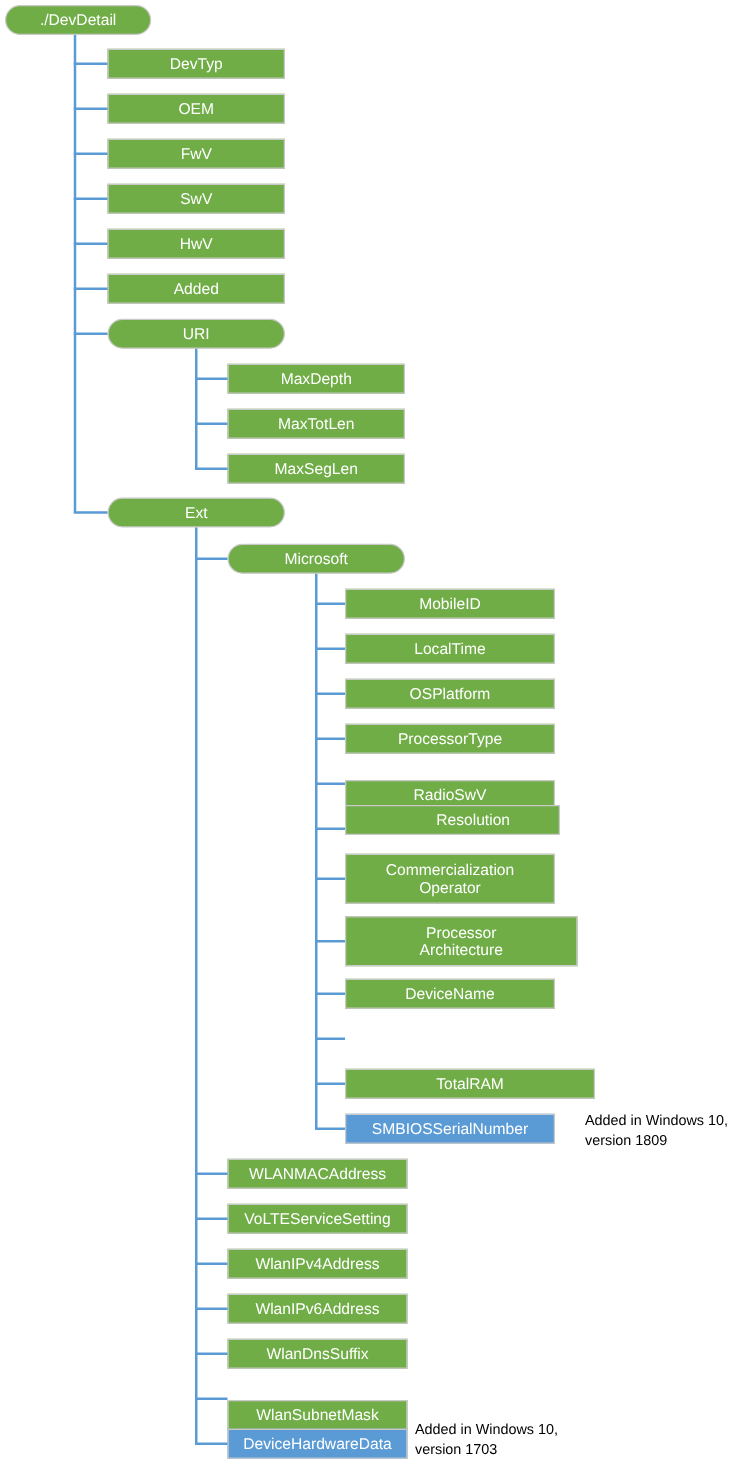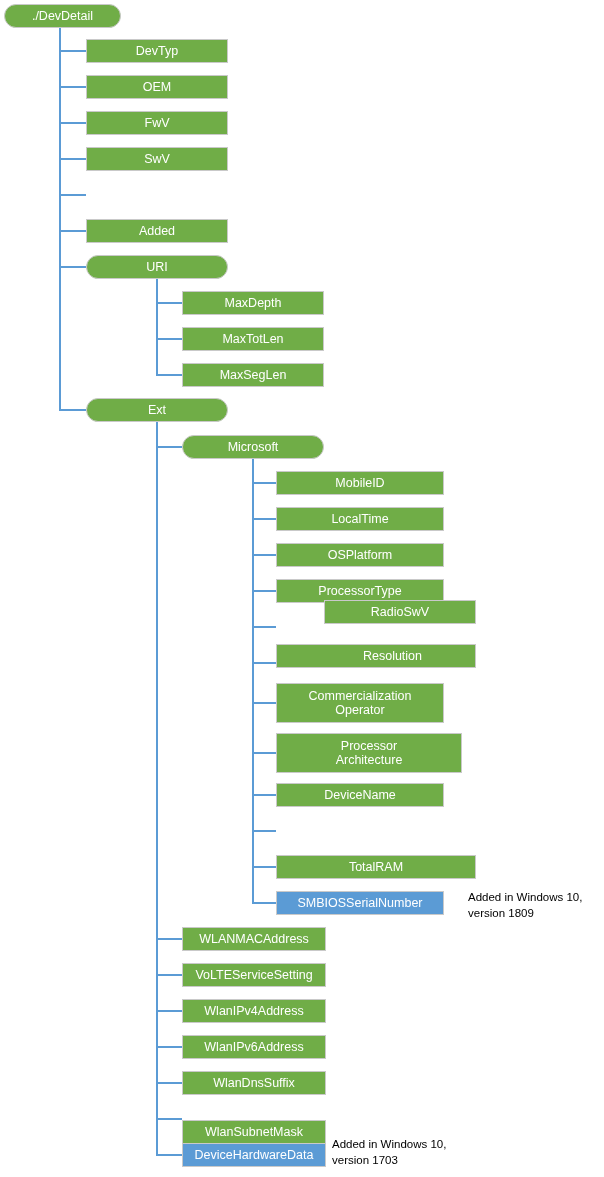--- a/index.html
+++ b/index.html
@@ -50,20 +50,21 @@
 <div id="diagram">
     <div class="node pill" style="left: 4px; top: 4px; width: 117px; height: 24px;">./DevDetail</div>
     <div class="node" style="left: 86px; top: 39px; width: 142px; height: 24px;">DevTyp</div>
     <div class="hline" style="left: 59px; top: 50px; width: 27px;"></div>
     <div class="node" style="left: 86px; top: 75px; width: 142px; height: 24px;">OEM</div>
     <div class="hline" style="left: 59px; top: 86px; width: 27px;"></div>
     <div class="node" style="left: 86px; top: 111px; width: 142px; height: 24px;">FwV</div>
     <div class="hline" style="left: 59px; top: 122px; width: 27px;"></div>
     <div class="node" style="left: 86px; top: 147px; width: 142px; height: 24px;">SwV</div>
     <div class="hline" style="left: 59px; top: 158px; width: 27px;"></div>
+    <div class="node" style="left: 86px; top: 183px; width: 142px; height: 24px;">HwV</div>
     <div class="hline" style="left: 59px; top: 194px; width: 27px;"></div>
     <div class="node" style="left: 86px; top: 219px; width: 142px; height: 24px;">Added</div>
     <div class="hline" style="left: 59px; top: 230px; width: 27px;"></div>
     <div class="node pill" style="left: 86px; top: 255px; width: 142px; height: 24px;">URI</div>
     <div class="hline" style="left: 59px; top: 266px; width: 27px;"></div>
     <div class="node pill" style="left: 86px; top: 398px; width: 142px; height: 24px;">Ext</div>
     <div class="hline" style="left: 59px; top: 409px; width: 27px;"></div>
     <div class="vline" style="left: 59px; top: 28px; height: 382px;"></div>
     <div class="node" style="left: 182px; top: 291px; width: 142px; height: 24px;">MaxDepth</div>
     <div class="hline" style="left: 156px; top: 302px; width: 26px;"></div>
@@ -90,23 +91,23 @@
     <div class="hline" style="left: 156px; top: 1154px; width: 26px;"></div>
     <div class="vline" style="left: 156px; top: 422px; height: 733px;"></div>
     <div class="node" style="left: 276px; top: 471px; width: 168px; height: 24px;">MobileID</div>
     <div class="hline" style="left: 252px; top: 482px; width: 24px;"></div>
     <div class="node" style="left: 276px; top: 507px; width: 168px; height: 24px;">LocalTime</div>
     <div class="hline" style="left: 252px; top: 518px; width: 24px;"></div>
     <div class="node" style="left: 276px; top: 543px; width: 168px; height: 24px;">OSPlatform</div>
     <div class="hline" style="left: 252px; top: 554px; width: 24px;"></div>
     <div class="node" style="left: 276px; top: 579px; width: 168px; height: 24px;">ProcessorType</div>
     <div class="hline" style="left: 252px; top: 590px; width: 24px;"></div>
-    <div class="node" style="left: 276px; top: 600px; width: 152px; height: 24px; margin-left: 48px;">RadioSwV</div>
+    <div class="node" style="left: 276px; top: 624px; width: 168px; height: 24px;">RadioSwV</div>
     <div class="hline" style="left: 252px; top: 626px; width: 24px;"></div>
-    <div class="node" style="left: 276px; top: 644px; width: 200px; height: 24px; padding-left: 37px;">Resolution</div>
+    <div class="node" style="left: 276px; top: 644px; width: 172px; height: 24px; padding-left: 37px;">Resolution</div>
     <div class="hline" style="left: 252px; top: 662px; width: 24px;"></div>
     <div class="node" style="left: 276px; top: 683px; width: 168px; height: 40px;">Commercialization
 Operator</div>
     <div class="hline" style="left: 252px; top: 702px; width: 24px;"></div>
     <div class="node" style="left: 276px; top: 733px; width: 186px; height: 40px;">Processor
 Architecture</div>
     <div class="hline" style="left: 252px; top: 752px; width: 24px;"></div>
     <div class="node" style="left: 276px; top: 783px; width: 168px; height: 24px;">DeviceName</div>
     <div class="hline" style="left: 252px; top: 794px; width: 24px;"></div>
     <div class="hline" style="left: 252px; top: 830px; width: 24px;"></div>

